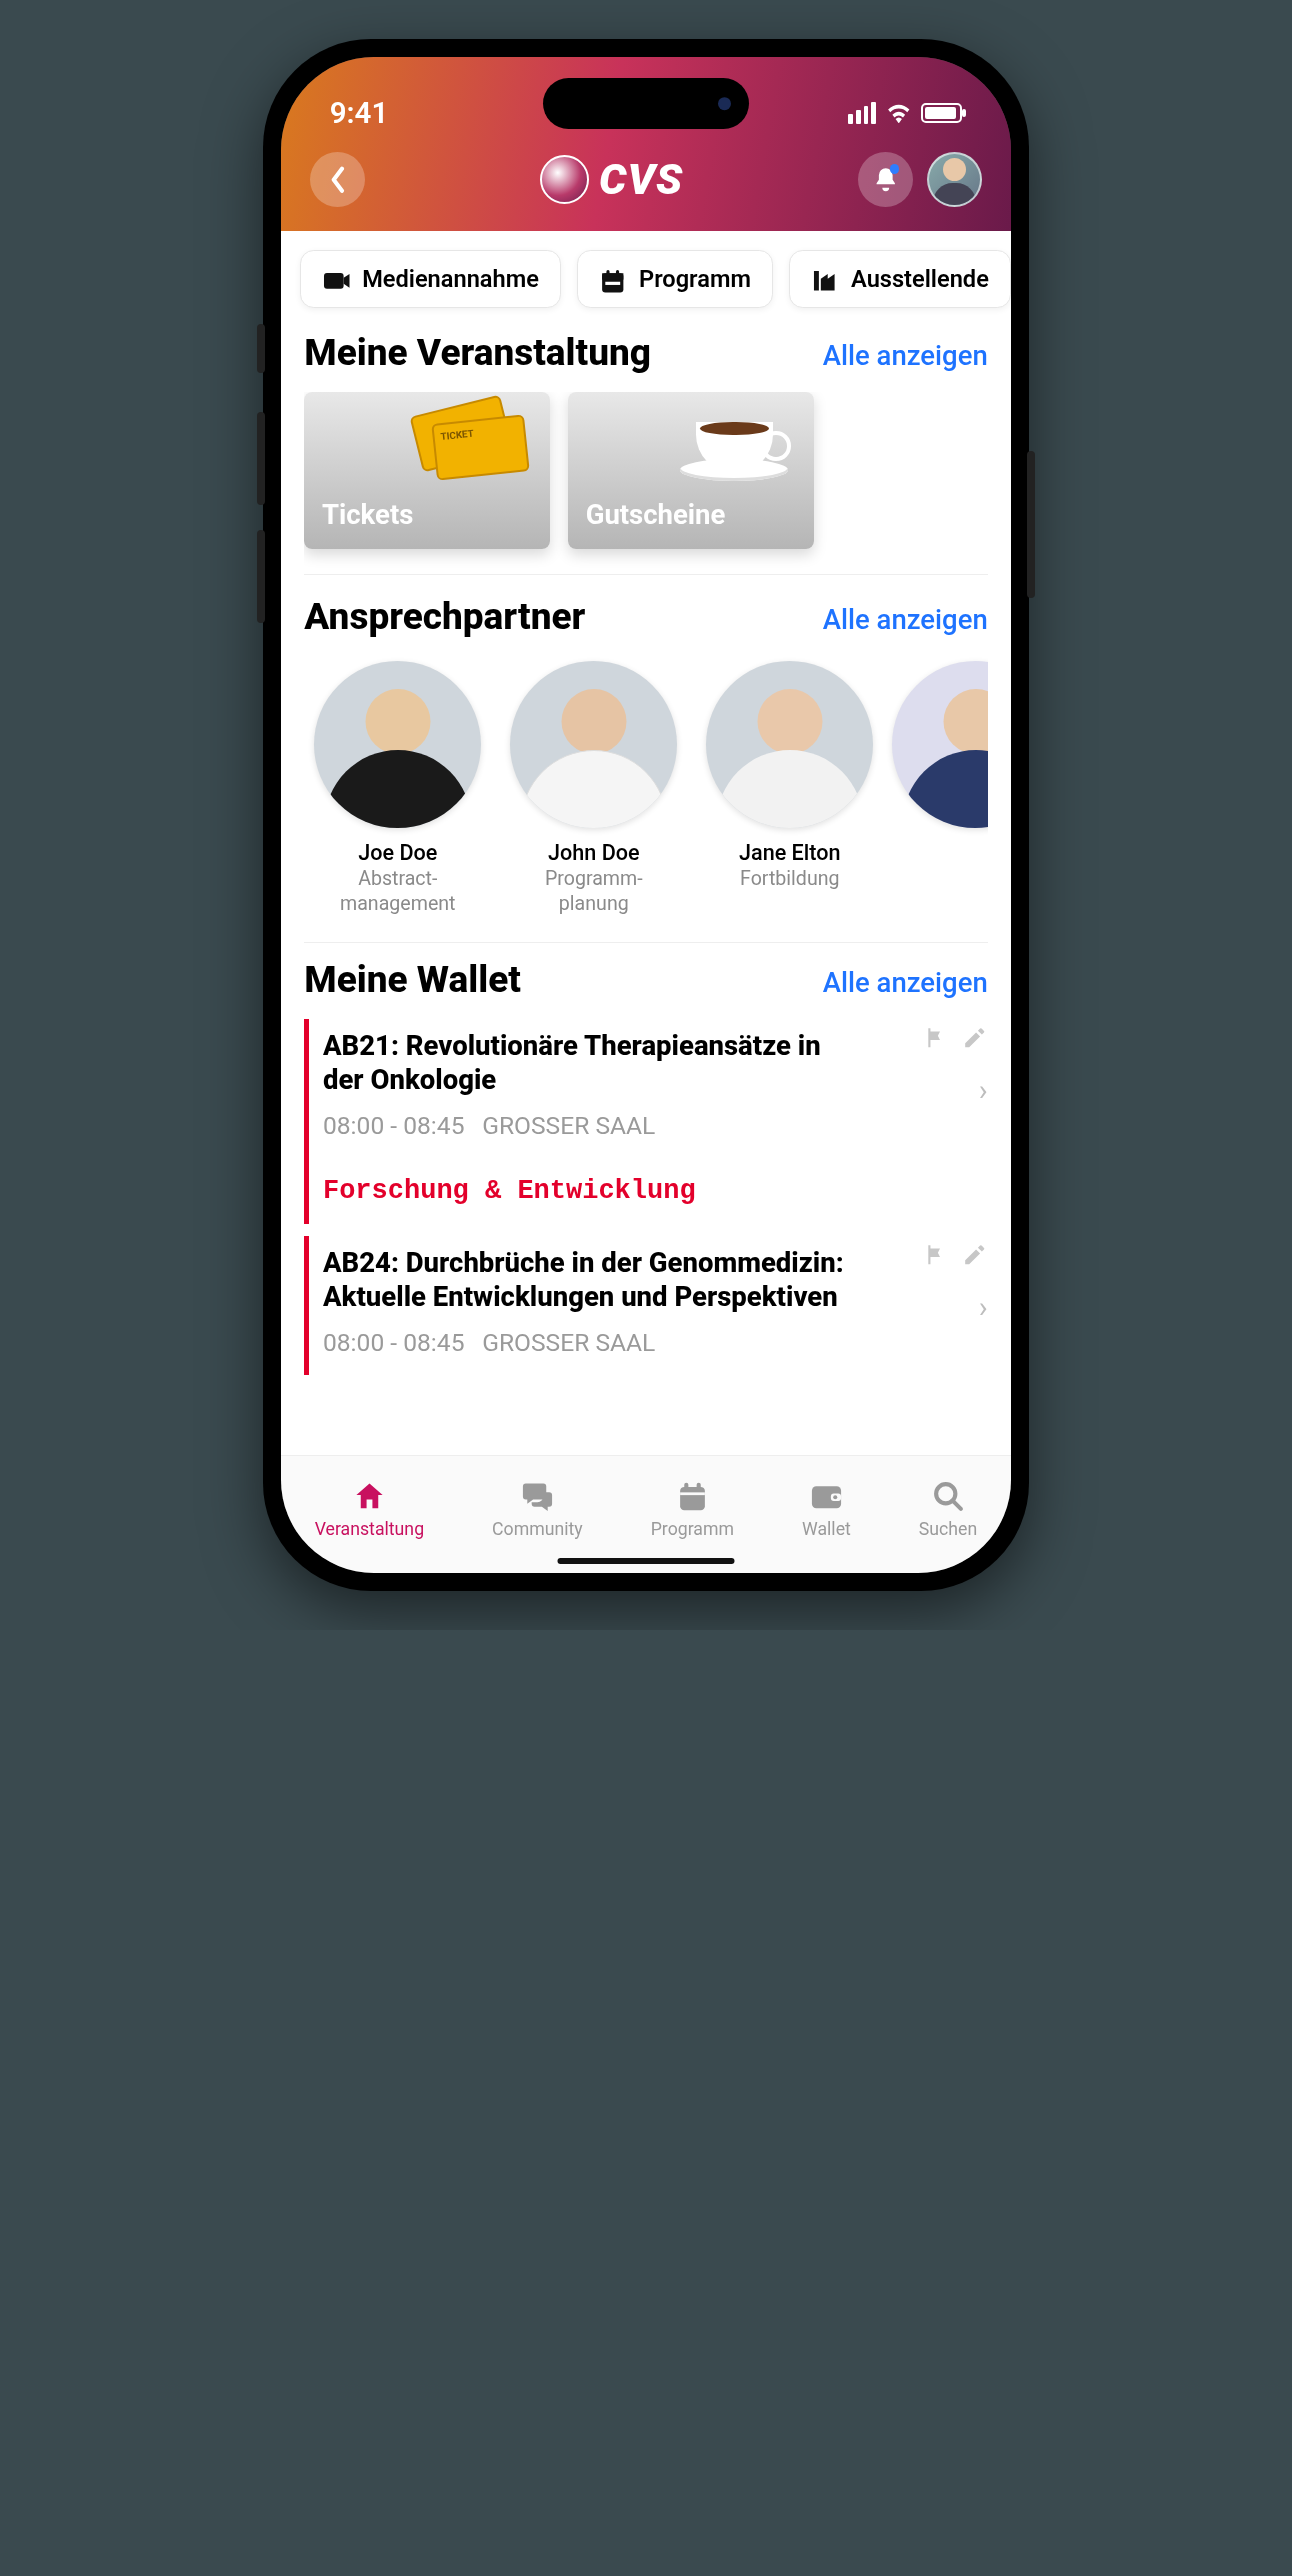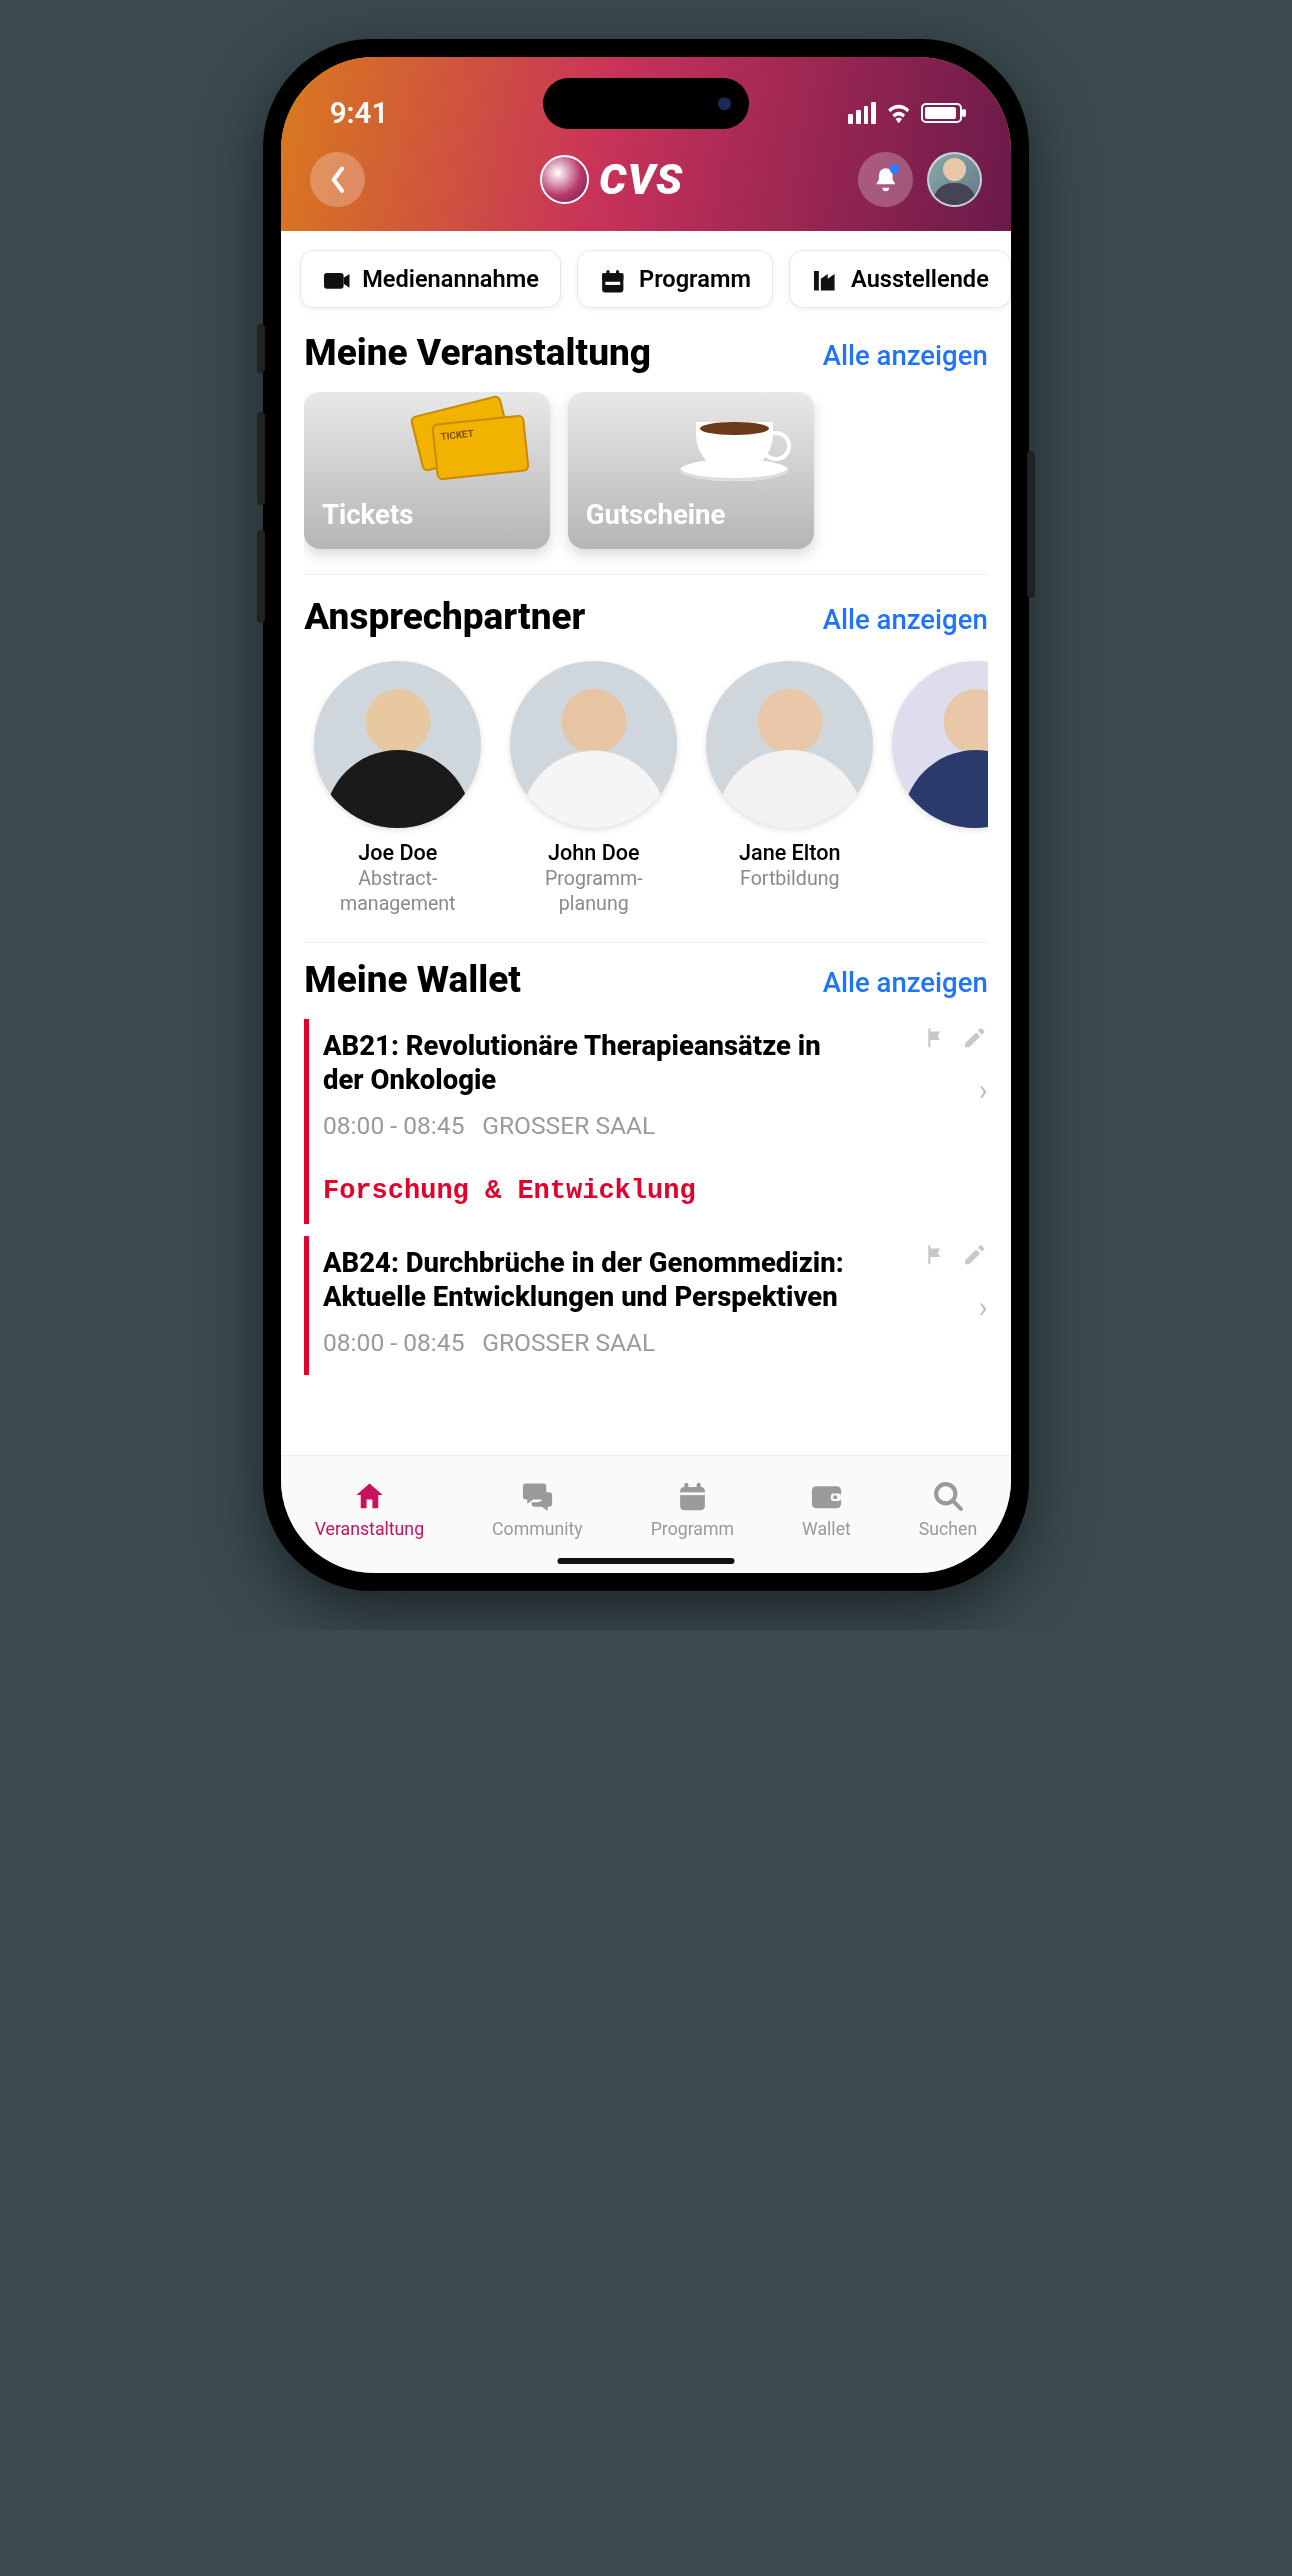--- a/index.html
+++ b/index.html
@@ -20,21 +20,21 @@
     box-shadow: 0 19.6px 59px rgba(0,0,0,0.5);
   }
   .phone-side-btn { position:absolute; background:#222; border-radius:3.9px; }
   .side-left-1 { left:-5.9px; top:285px; width:7.9px; height:49px; }
   .side-left-2 { left:-5.9px; top:373px; width:7.9px; height:93px; }
   .side-left-3 { left:-5.9px; top:491px; width:7.9px; height:93px; }
   .side-right  { right:-5.9px; top:412px; width:7.9px; height:147px; }
   .screen {
     width: 100%;
     height: 100%;
-    background: #eab308;
+    background: #404040;
     border-radius: 93px;
     overflow: hidden;
     position: relative;
     display: flex;
     flex-direction: column;
   }
   .dynamic-island {
     position: absolute;
     top: 21.6px;
     left: 50%;
@@ -139,21 +139,21 @@
   }
   .chip .ic{width:27.5px;height:23.6px;display:inline-block;}
 
   .section{padding:13.7px 23.6px 0;}
   .section-head{display:flex;justify-content:space-between;align-items:baseline;margin-bottom:17.7px;}
   .section-title{font-size:37px;font-weight:800;}
   .show-all{color:#1e73ff;font-size:27.5px;font-weight:500;}
 
   .card-row{display:flex;gap:17.7px;overflow:hidden;padding-bottom:19.6px;}
   .event-card{
-    flex:0 0 246px;height:157px;border-radius:16px;
+    flex:0 0 246px;height:157px;border-radius:8px;
     background:linear-gradient(180deg,#e8e8e8 0%, #b5b5b5 100%);
     position:relative;padding:17.7px;color:#fff;display:flex;align-items:flex-end;
     box-shadow:0 5.9px 13.7px rgba(0,0,0,0.15);
   }
   .event-card .label{font-size:27.5px;font-weight:700;}
   .ticket-graphic{
     position:absolute;top:13.7px;right:17.7px;width:118px;height:77px;
   }
   .ticket-back,.ticket-front{
     position:absolute;width:93px;height:57px;border-radius:5.9px;

